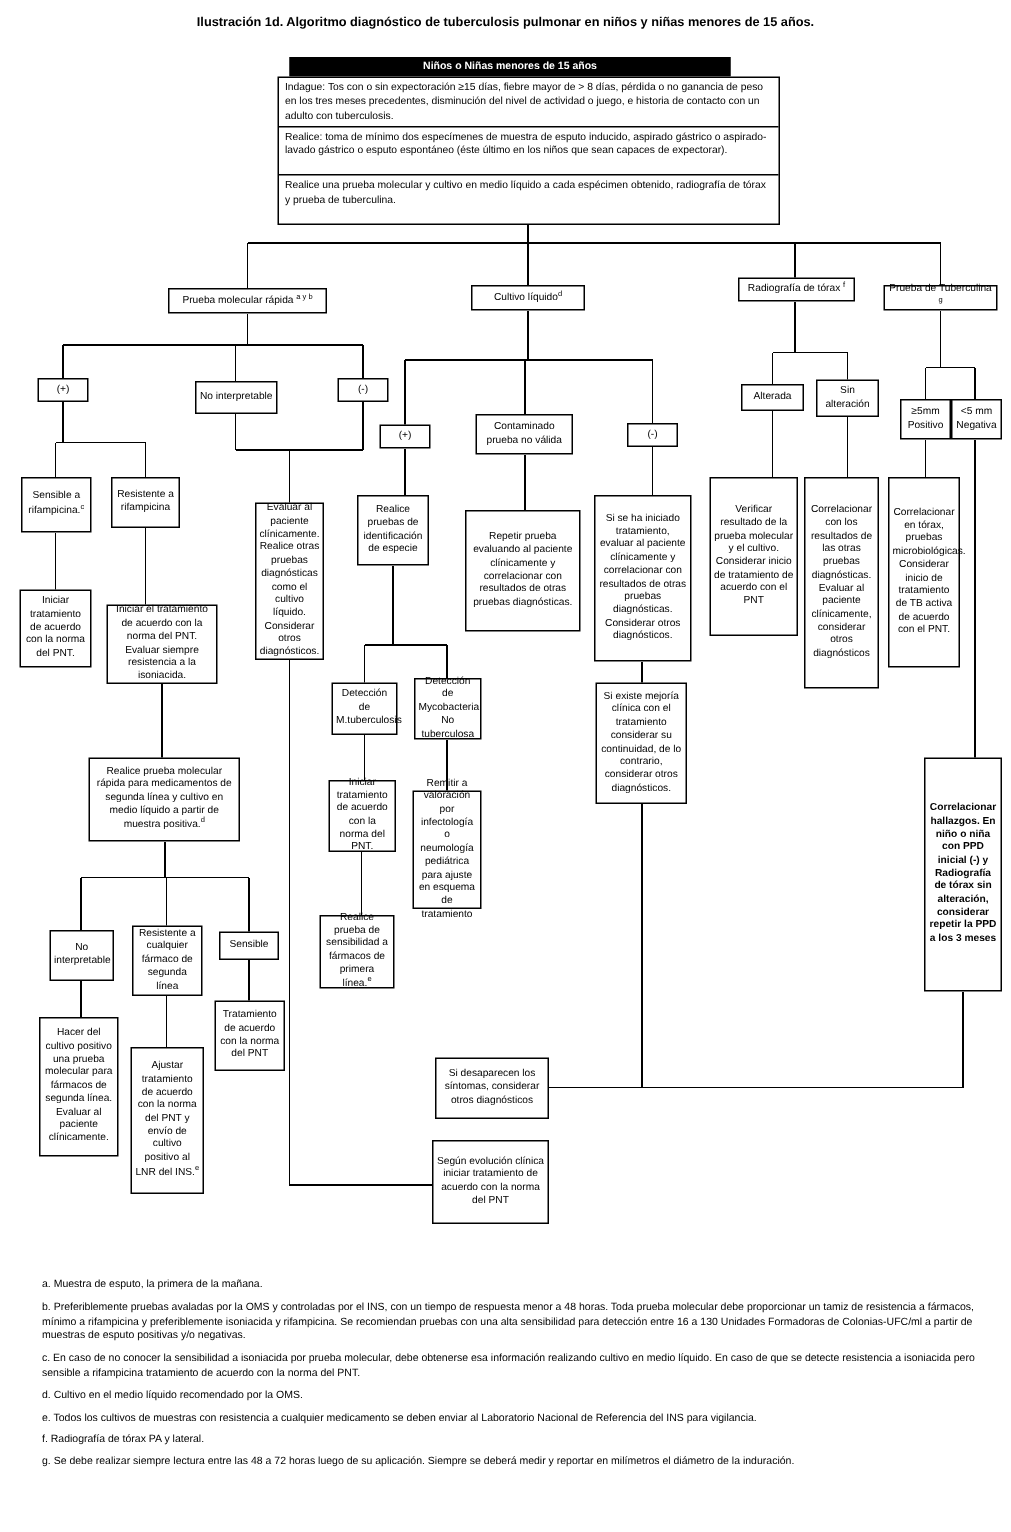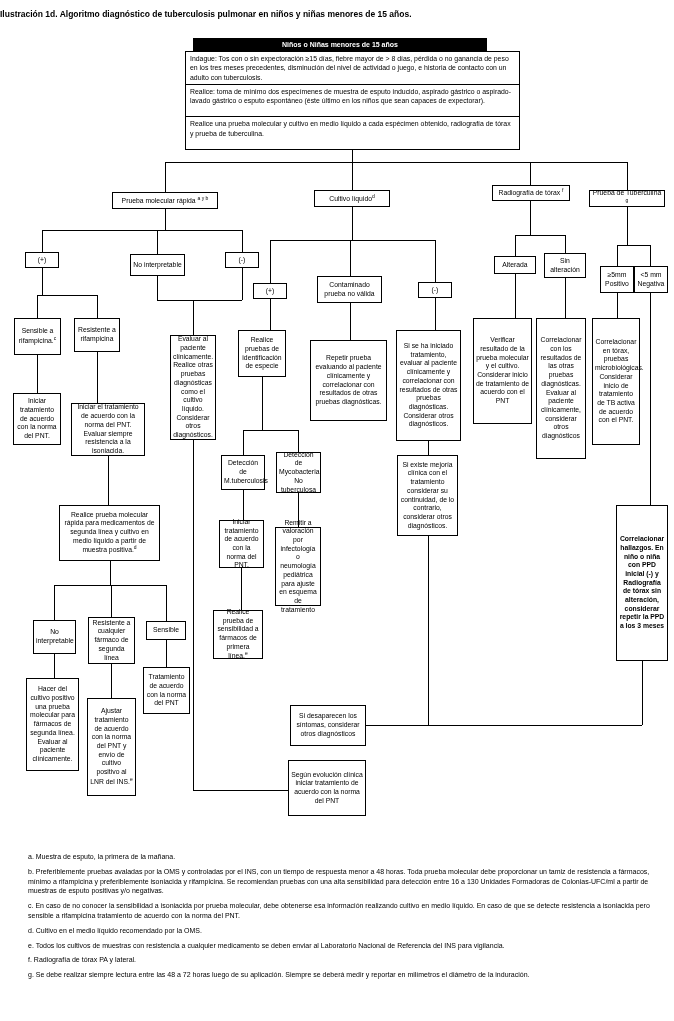--- a/index.html
+++ b/index.html
@@ -2,21 +2,21 @@
 <html><head>
 <meta charset="utf-8">
 <style>
   html,body{margin:0;padding:0;background:#ffffff;}
   .canvas{
     position:relative;width:674px;height:1021px;background:#fff;
     font-family:"Liberation Sans", sans-serif;color:#000;overflow:hidden;
   }
   .connectors{position:absolute;left:0;top:0;}
   .fig-title{
-    position:absolute;left:0;top:9px;width:674px;text-align:left;
+    position:absolute;left:0;top:9px;width:674px;text-align:center;
     font-size:8.5px;font-weight:bold;
   }
   .header-box{
     position:absolute;box-sizing:border-box;background:#000;color:#fff;
     display:flex;align-items:center;justify-content:center;text-align:center;
     font-size:7px;font-weight:bold;border:1px solid #000;
   }
   .intro-box{
     position:absolute;box-sizing:border-box;border:1px solid #000;background:#fff;
     display:flex;flex-direction:column;font-size:6.9px;line-height:1.35;

